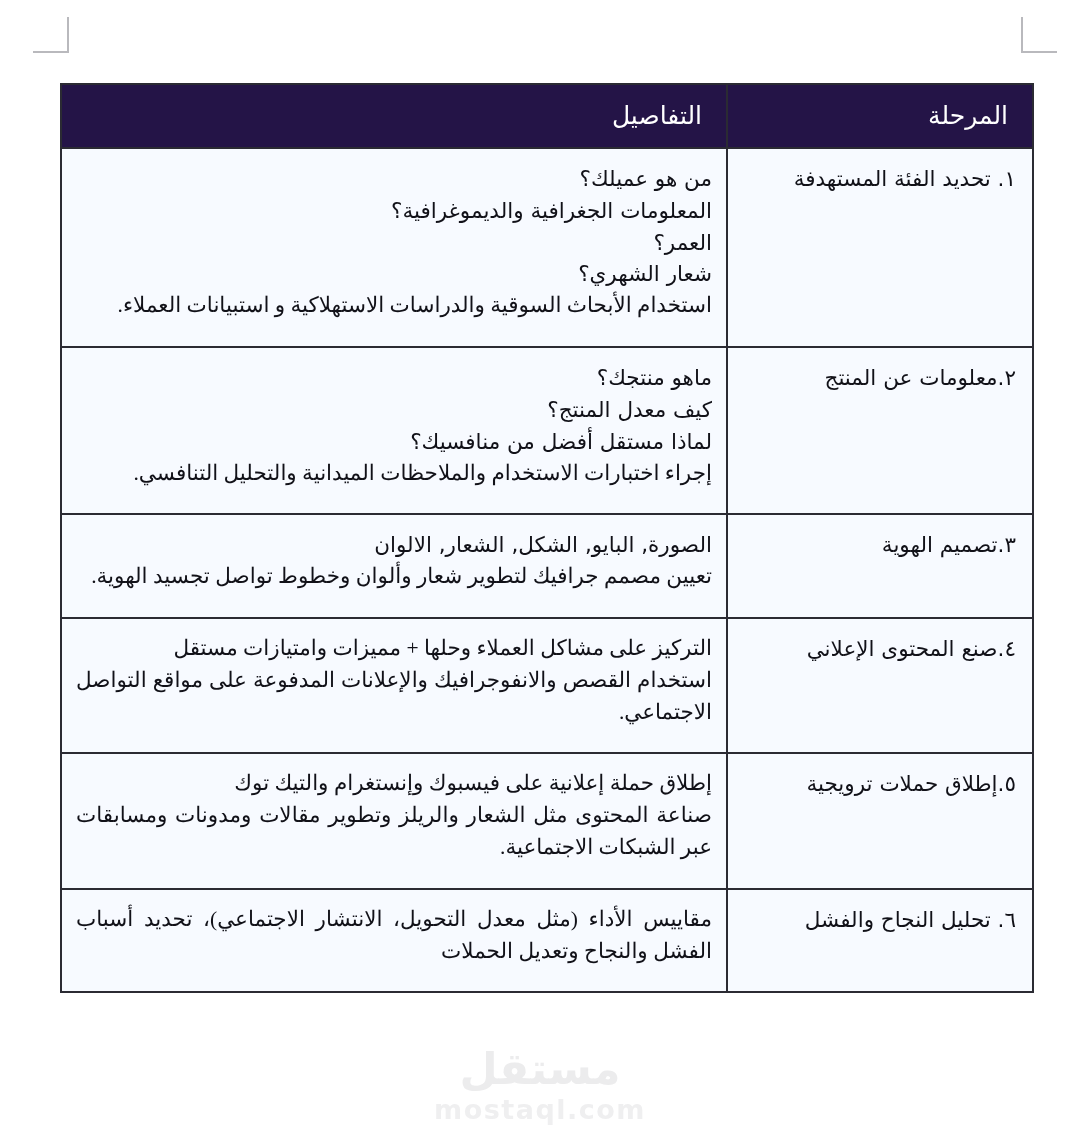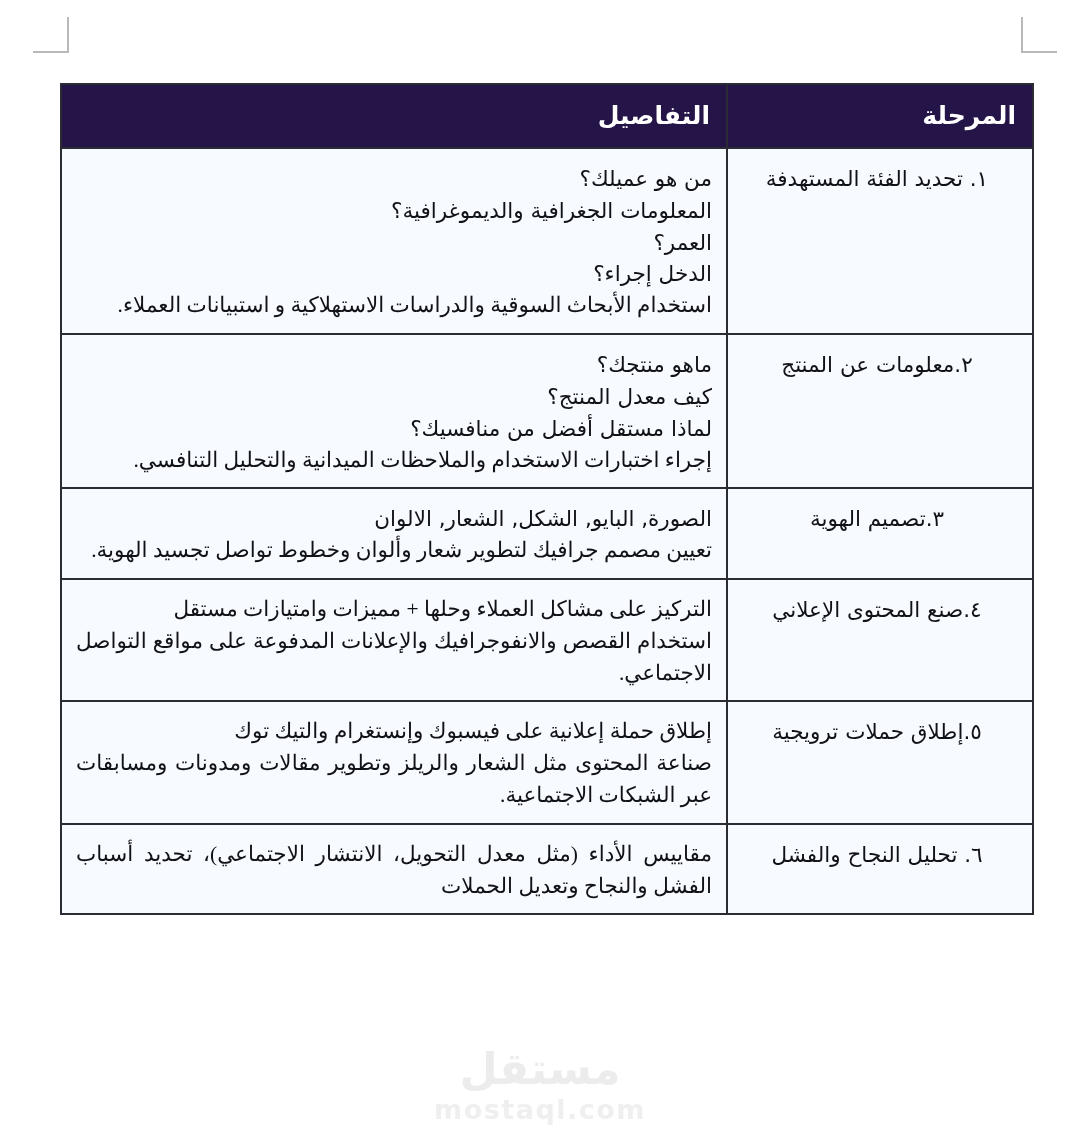--- a/index.html
+++ b/index.html
@@ -76,44 +76,44 @@
     direction: rtl;
     border: 2px solid #2b2b33;
   }
   table.stages col.col-stage { width: 306px; }
   table.stages col.col-details { width: auto; }
 
   table.stages thead th {
     background: #241447;
     color: #ffffff;
     font-size: 25px;
-    font-weight: bold;
+    font-weight: normal;
     text-align: right;
-    padding: 12px 16px 14px 16px;
+    padding: 12px 24px 14px 16px;
     border: 2px solid #2b2b33;
     height: 36px;
     vertical-align: middle;
     letter-spacing: 0;
   }
 
   table.stages tbody td {
     background: #f7faff;
     color: #111118;
     border: 2px solid #2b2b33;
     vertical-align: top;
     font-size: 21.5px;
     line-height: 1.48;
   }
   td.stage-cell {
     padding: 14px 16px 16px 10px;
-    text-align: center;
+    text-align: right;
     white-space: normal;
   }
   td.details-cell {
-    padding: 14px 14px 11px 14px;
+    padding: 14px 14px 24px 14px;
     text-align: justify;
     text-justify: inter-word;
   }
   td.details-cell .line {
     display: block;
   }
   
   td.details-cell .line.q {
     text-align: right;
   }
@@ -169,21 +169,21 @@
       </tr>
     </thead>
     <tbody id="stages-body">
 
     <tr>
           <td class="stage-cell">١. تحديد الفئة المستهدفة</td>
           <td class="details-cell">
             <span class="line q">من هو عميلك؟</span>
             <span class="line q">المعلومات الجغرافية والديموغرافية؟</span>
             <span class="line q">العمر؟</span>
-            <span class="line q">الدخل إجراء؟</span>
+            <span class="line q">شعار الشهري؟</span>
             <span class="line body">استخدام الأبحاث السوقية والدراسات الاستهلاكية و استبيانات العملاء.</span>
           </td>
         </tr>
         <tr>
           <td class="stage-cell">٢.معلومات عن المنتج</td>
           <td class="details-cell">
             <span class="line q">ماهو منتجك؟</span>
             <span class="line q">كيف معدل المنتج؟</span>
             <span class="line q">لماذا مستقل أفضل من منافسيك؟</span>
             <span class="line body">إجراء اختبارات الاستخدام والملاحظات الميدانية والتحليل التنافسي.</span>

